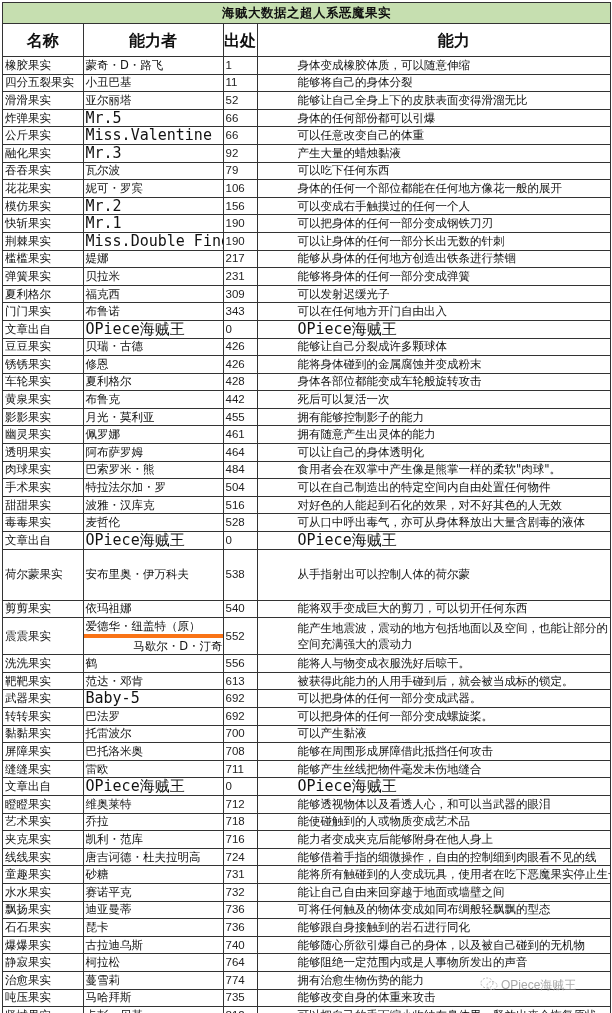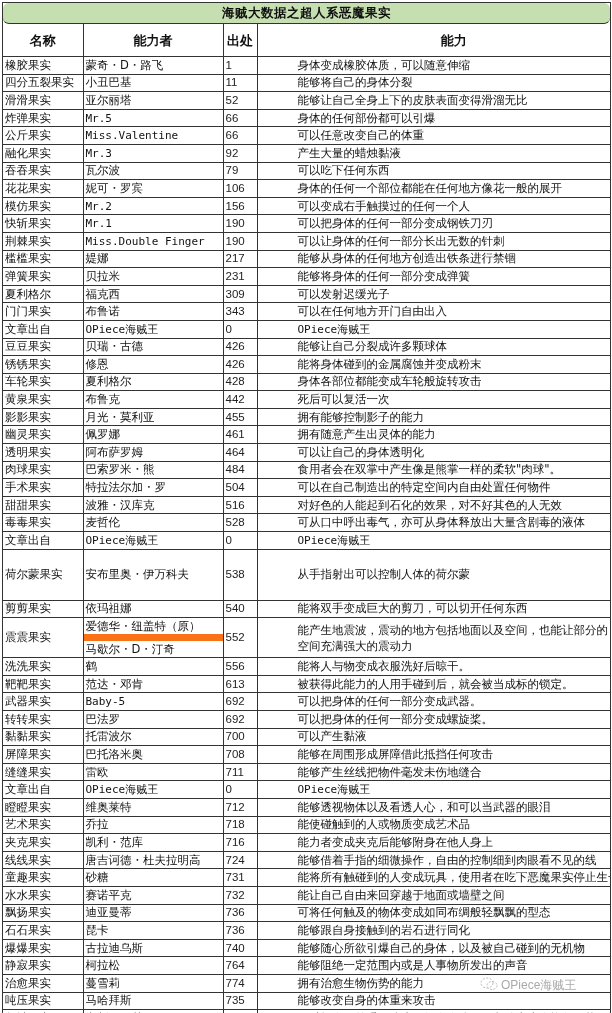--- a/index.html
+++ b/index.html
@@ -1,34 +1,34 @@
 <!DOCTYPE html>
 <html><head>
 <meta charset="utf-8">
 <style>
   html, body { margin: 0; padding: 0; background: #ffffff; }
   body { width: 612px; height: 1013px; overflow: hidden; position: relative;
          font-family: "DejaVu Sans", "Liberation Sans", sans-serif; color: #111; }
   .sheet { position: absolute; left: 2px; top: 2px; width: 607px; border: 1px solid #333; }
   .title { height: 20px; line-height: 20px; background: #c6dfb0; text-align: center;
-           font-weight: bold; font-size: 12.5px; border-bottom: 1px solid #333; letter-spacing: 0.5px; border-radius: 6px; }
+           font-weight: bold; font-size: 12.5px; border-bottom: 1px solid #333; letter-spacing: 0.5px; }
   table { border-collapse: collapse; width: 607px; table-layout: fixed; }
   td, th { border: 1px solid #333; padding: 0 0 0 2px; font-size: 11.5px; height: 16.6px;
            line-height: 15px; white-space: nowrap; overflow: hidden; vertical-align: middle; }
-  th { font-weight: bold; text-align: center; font-size: 13px; padding: 0; height: 32px; }
+  th { font-weight: bold; text-align: center; font-size: 16px; padding: 0; height: 32px; }
   tr:first-child th { border-top: none; }
   th:first-child, td:first-child { border-left: none; }
   th:last-child, td:last-child { border-right: none; padding-left: 40px; }
   col.c1 { width: 80px; } col.c2 { width: 140px; } col.c3 { width: 34px; } col.c4 { width: 353px; }
   td.num { color: #222; font-family: "Liberation Sans", sans-serif; font-size: 11.5px; }
-  td.mono { font-family: "DejaVu Sans Mono", monospace; font-size: 11px; }
+  td.mono { font-family: "DejaVu Sans Mono", monospace; font-size: 15px; }
   tr.tall td { height: 50px; }
   tr.double td { height: 34px; }
-  .subline { display: block; border-bottom: 7px solid #f97316; margin-left: -2px; padding-left: 2px; line-height: 16px; }
-  .subline:last-child { border-bottom: none; }
+  .subline { display: block; border-bottom: 4px solid #f97316; margin-left: -2px; padding-left: 2px; line-height: 16px; }
+  .subline:last-child { border-bottom: none; text-align: right; }
   .desc-wrap { white-space: normal; line-height: 16px; margin-top: 28px; }
   .watermark { position: absolute; left: 480px; top: 977px; color: #9a9a9a; font-size: 12px;
                font-family: "Liberation Sans", sans-serif; opacity: 0.85; display: flex; align-items: center; gap: 3px; }
   .watermark svg { width: 18px; height: 14px; }
 </style>
 </head>
 <body>
 
 <div class="sheet">
   <div class="title">海贼大数据之超人系恶魔果实</div>

